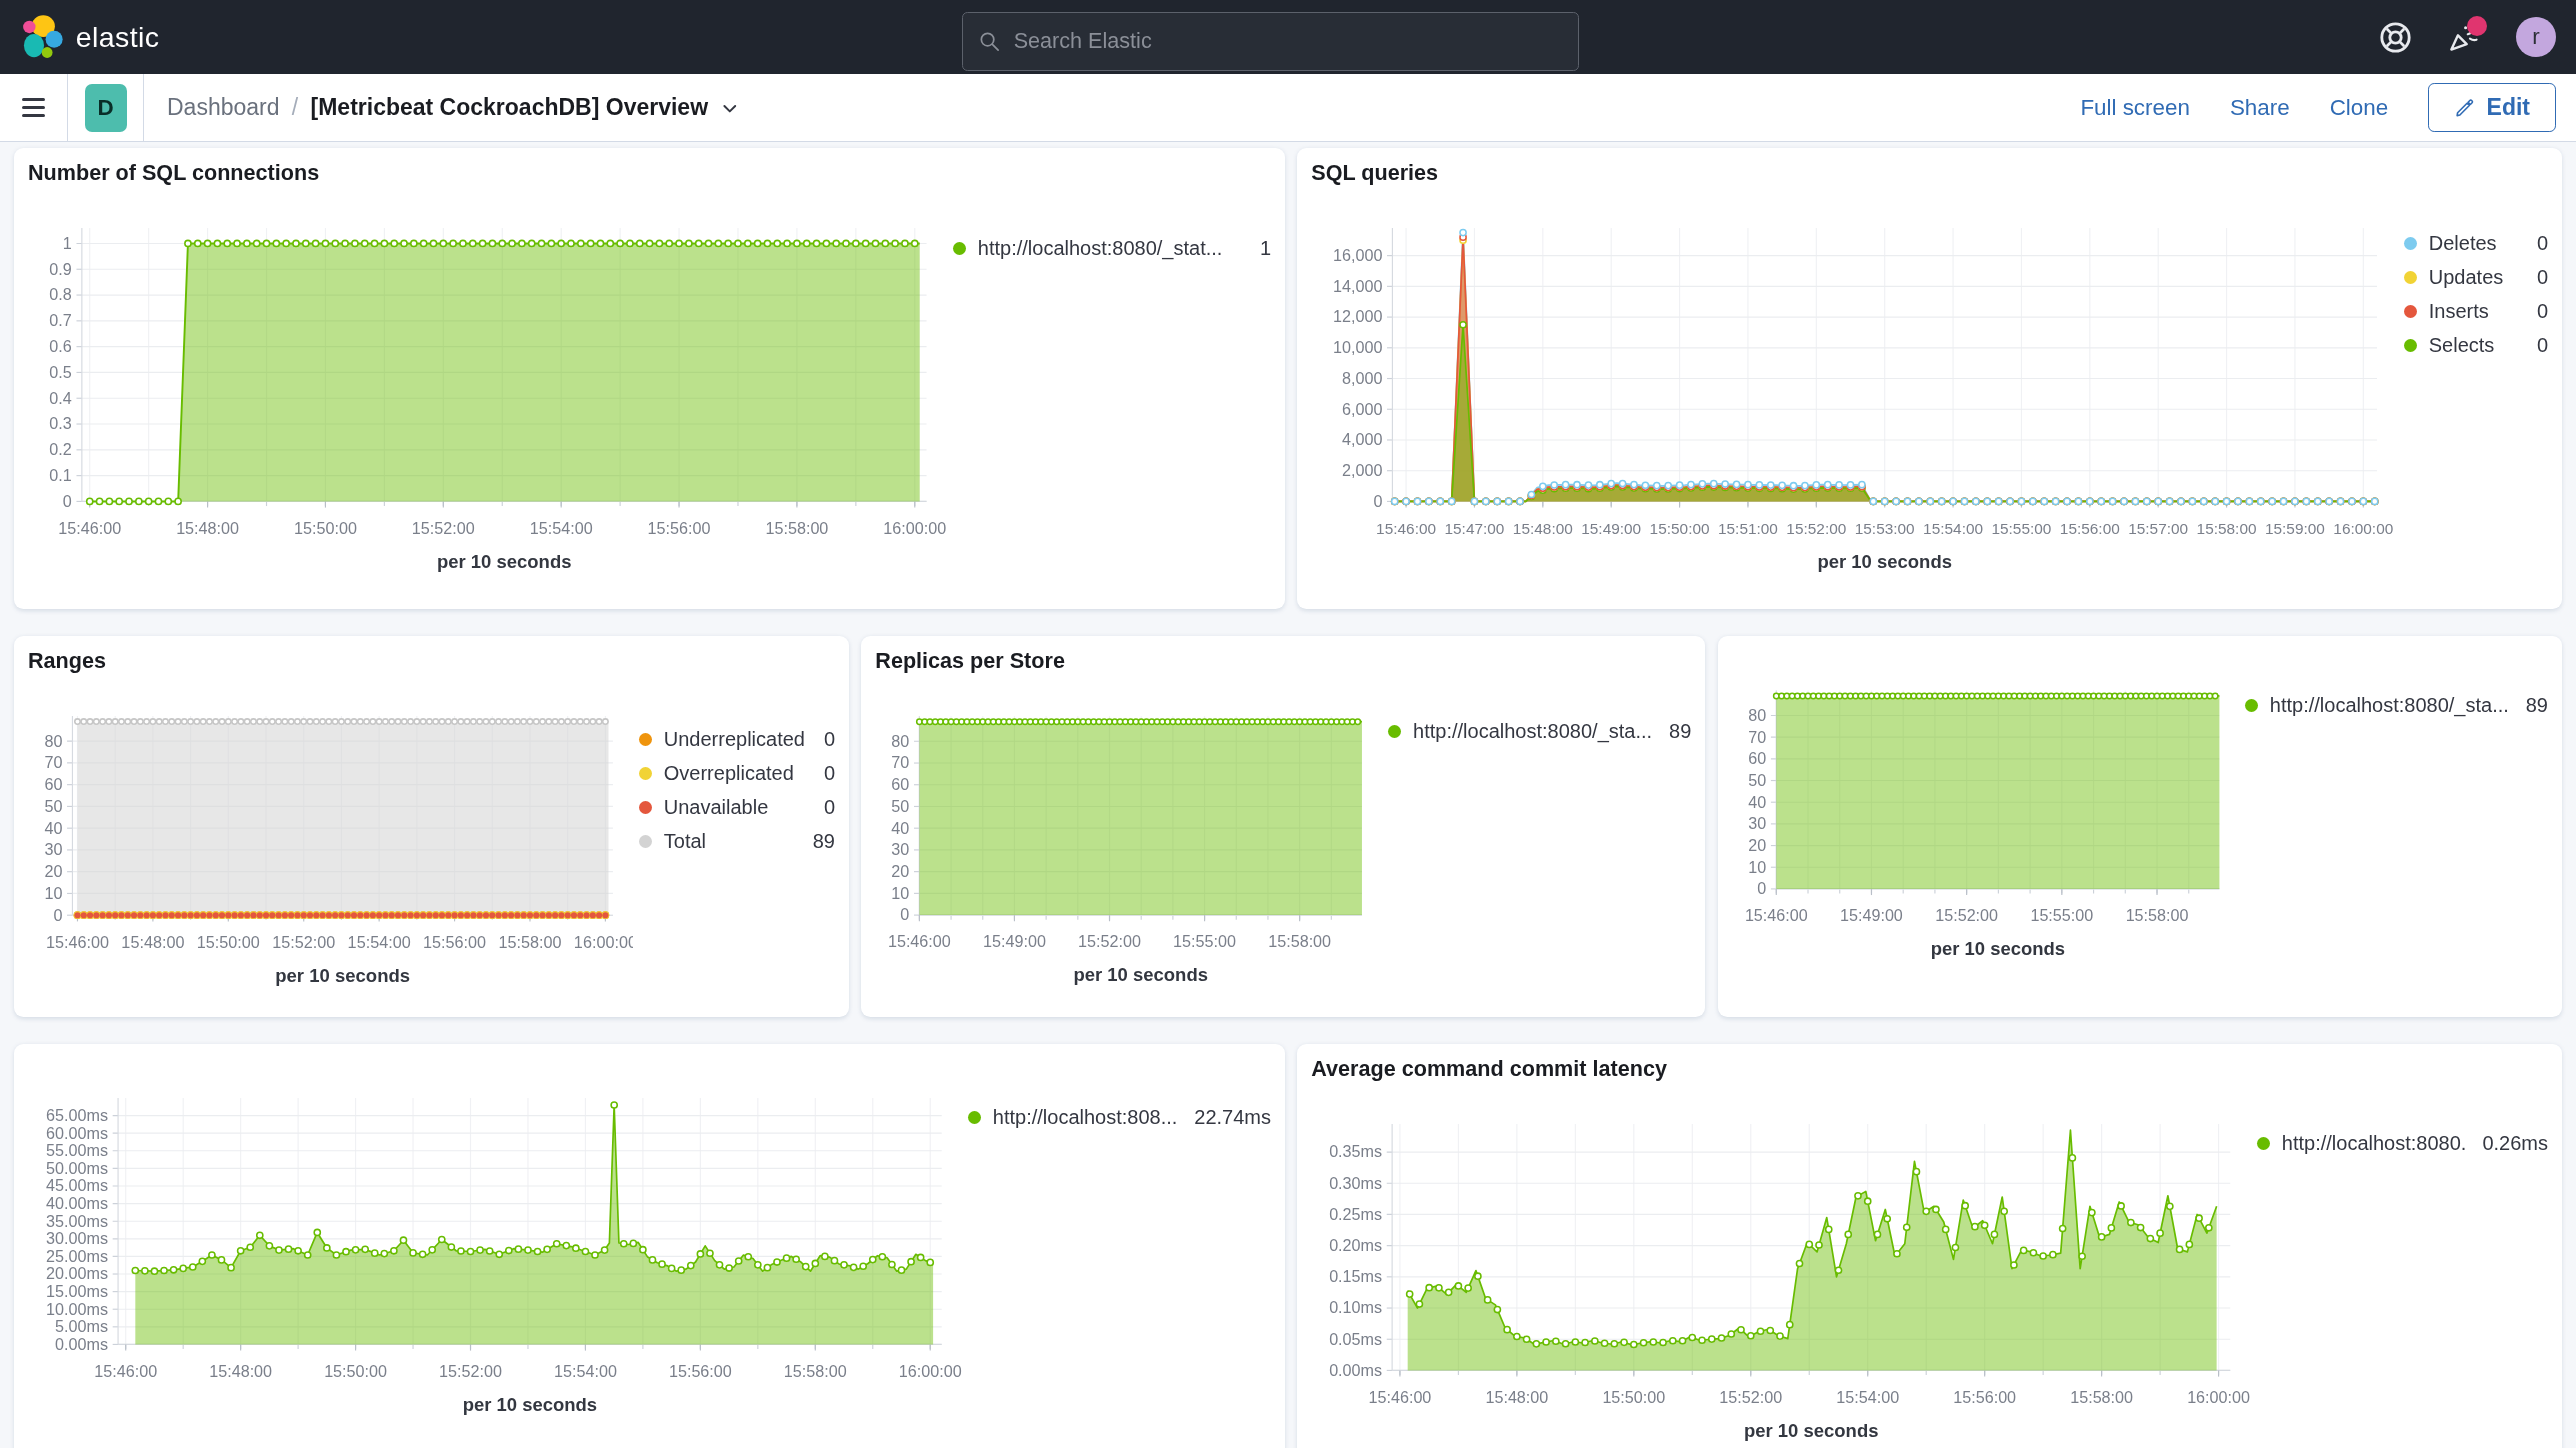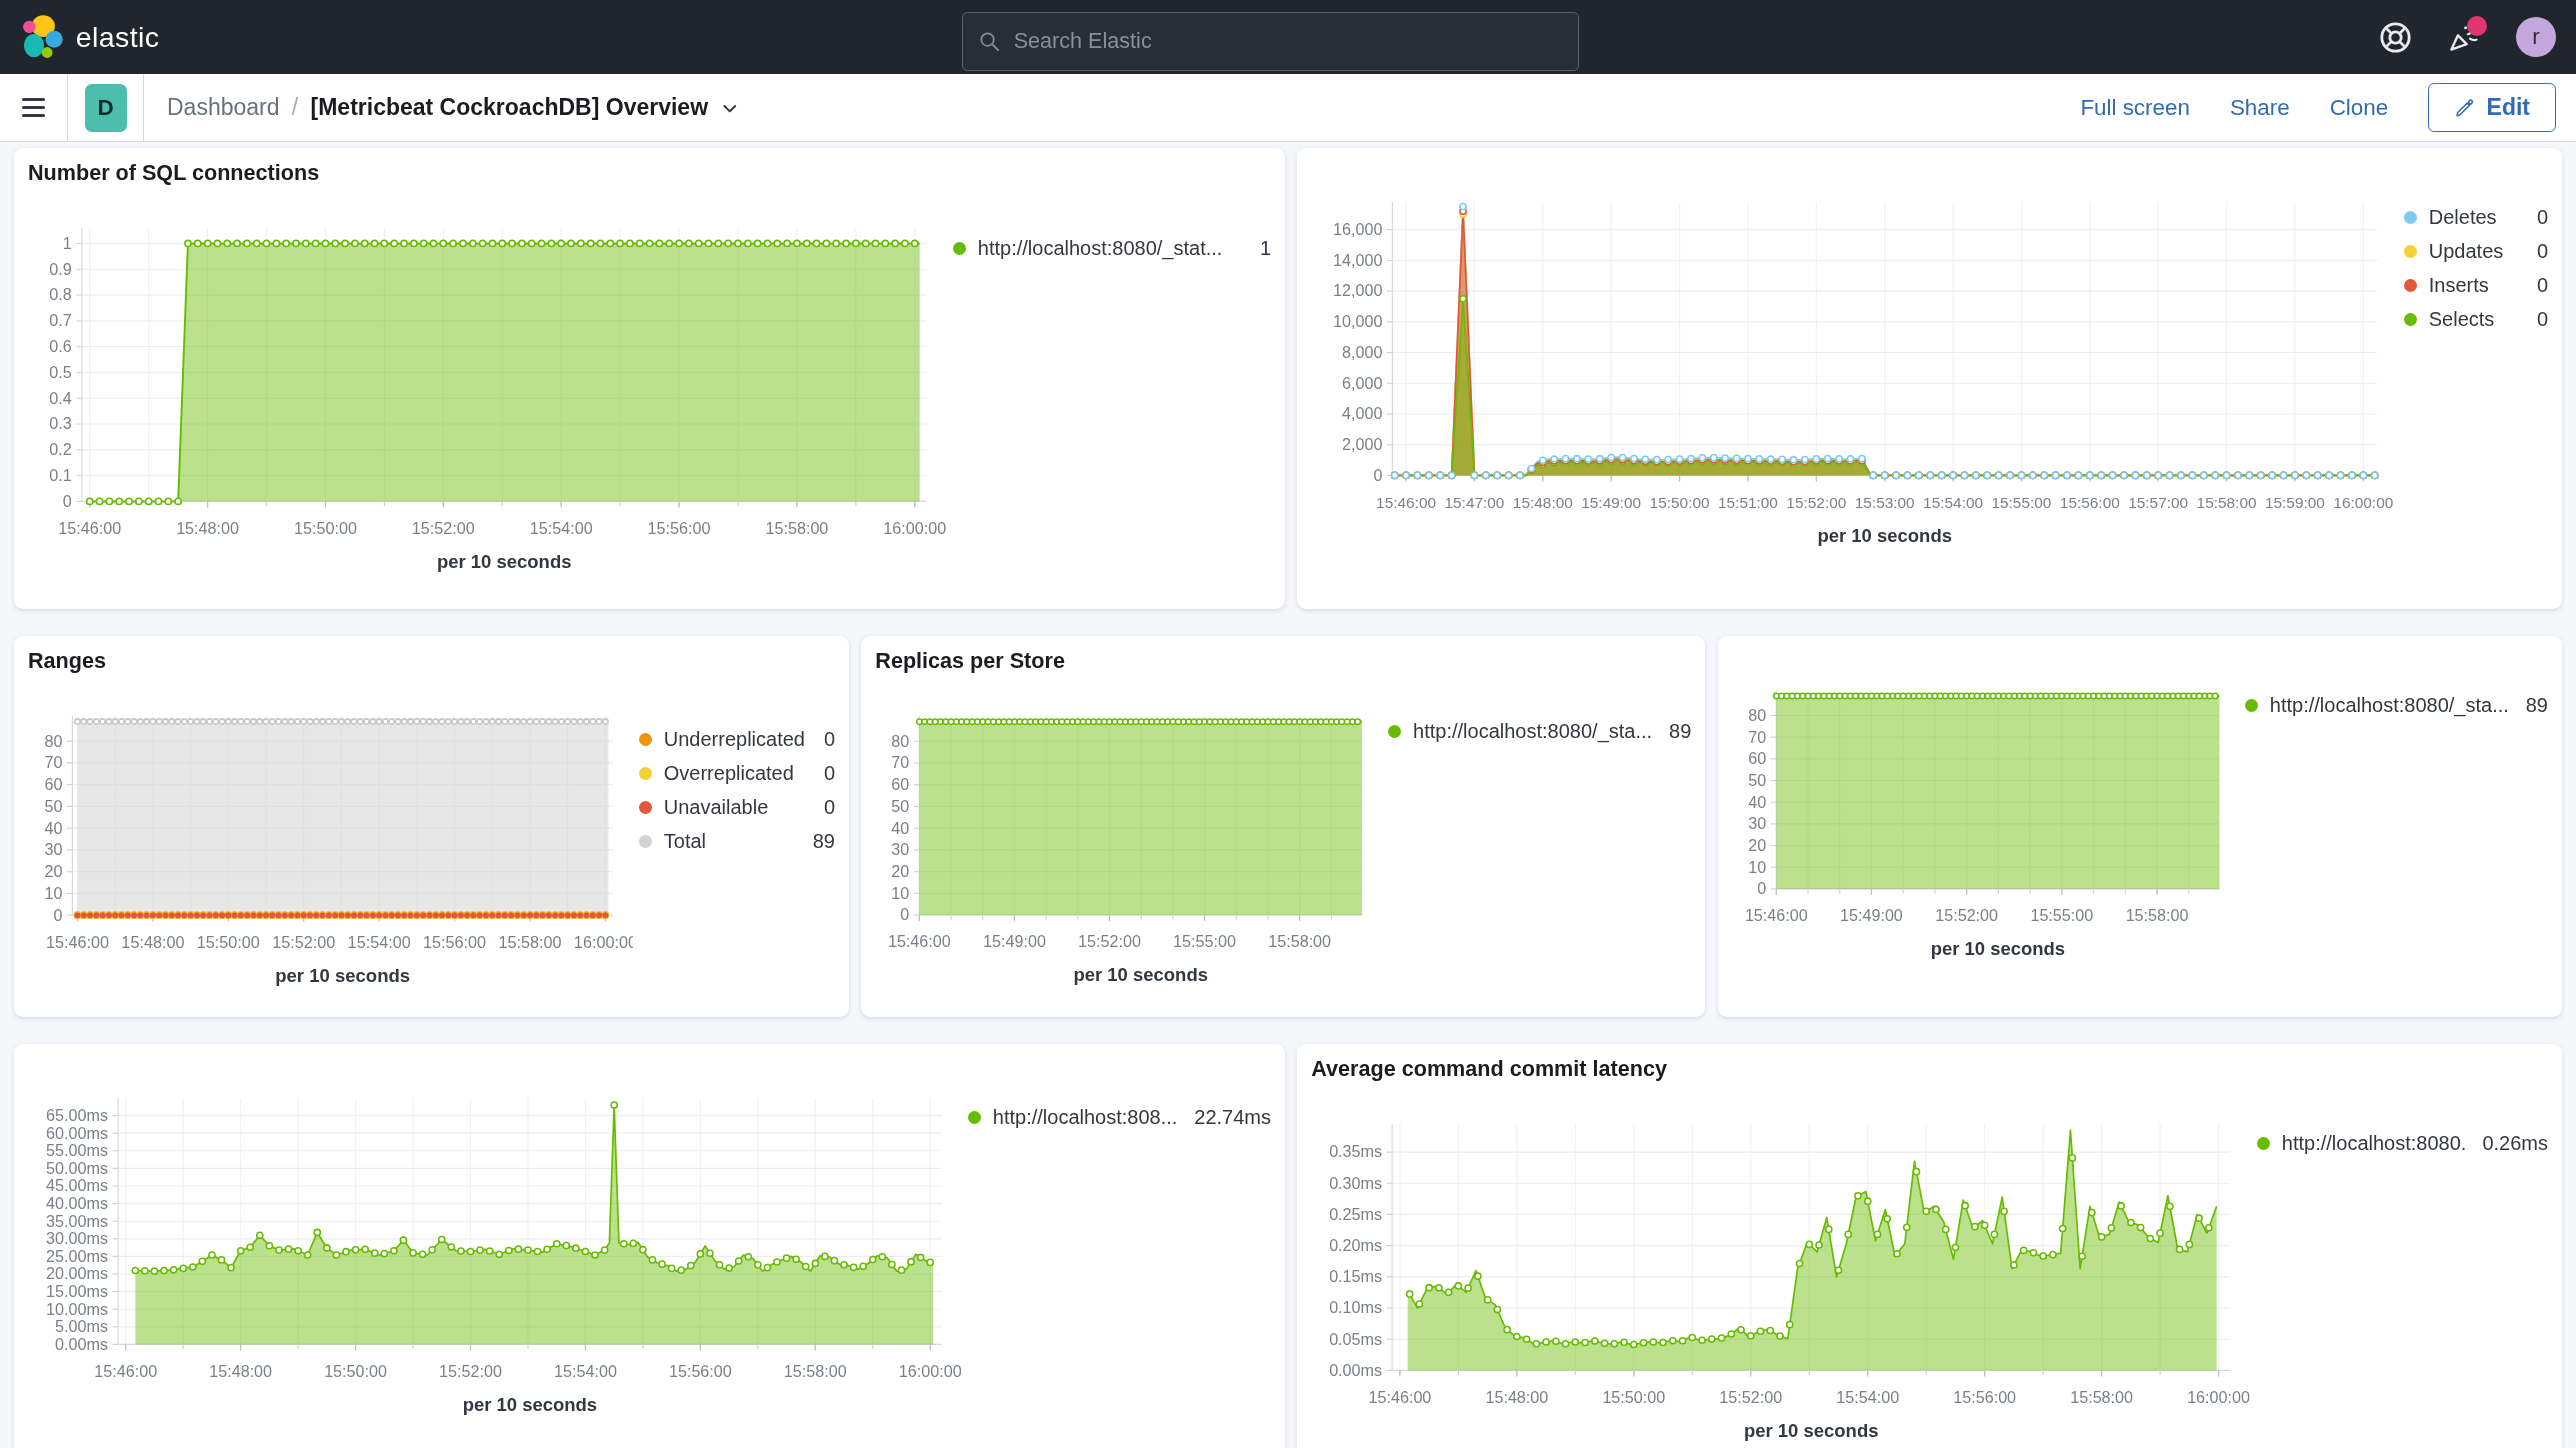--- a/index.html
+++ b/index.html
@@ -328,20 +328,21 @@
         <div class="legend" style="width:324px; padding-top:40px">
             <div class="legend-item">
               <span class="legend-dot" style="background:#68BC00"></span>
               <span class="legend-label">http://localhost:8080/_stat...</span>
               <span class="legend-value">1</span>
             </div>
           </div>
       </div>
     </div>
     <div class="panel" style="flex:1">
+      <div class="p-title">SQL queries</div>
       <div class="p-body">
         <div class="chartbox">
             <svg class="chart" viewBox="0 0 1409 505">
               <line x1="122.55277777777779" x2="122.55277777777779" y1="48" y2="403" stroke="#f0f1f4" stroke-width="1.5"></line>
               <line x1="122.55277777777779" x2="122.55277777777779" y1="403" y2="409" stroke="#ccd1d9" stroke-width="1.5"></line>
               <line x1="211.31666666666666" x2="211.31666666666666" y1="48" y2="403" stroke="#f0f1f4" stroke-width="1.5"></line>
               <line x1="211.31666666666666" x2="211.31666666666666" y1="403" y2="409" stroke="#ccd1d9" stroke-width="1.5"></line>
               <line x1="300.0805555555556" x2="300.0805555555556" y1="48" y2="403" stroke="#f0f1f4" stroke-width="1.5"></line>
               <line x1="300.0805555555556" x2="300.0805555555556" y1="403" y2="409" stroke="#ccd1d9" stroke-width="1.5"></line>
               <line x1="388.84444444444443" x2="388.84444444444443" y1="48" y2="403" stroke="#f0f1f4" stroke-width="1.5"></line>

